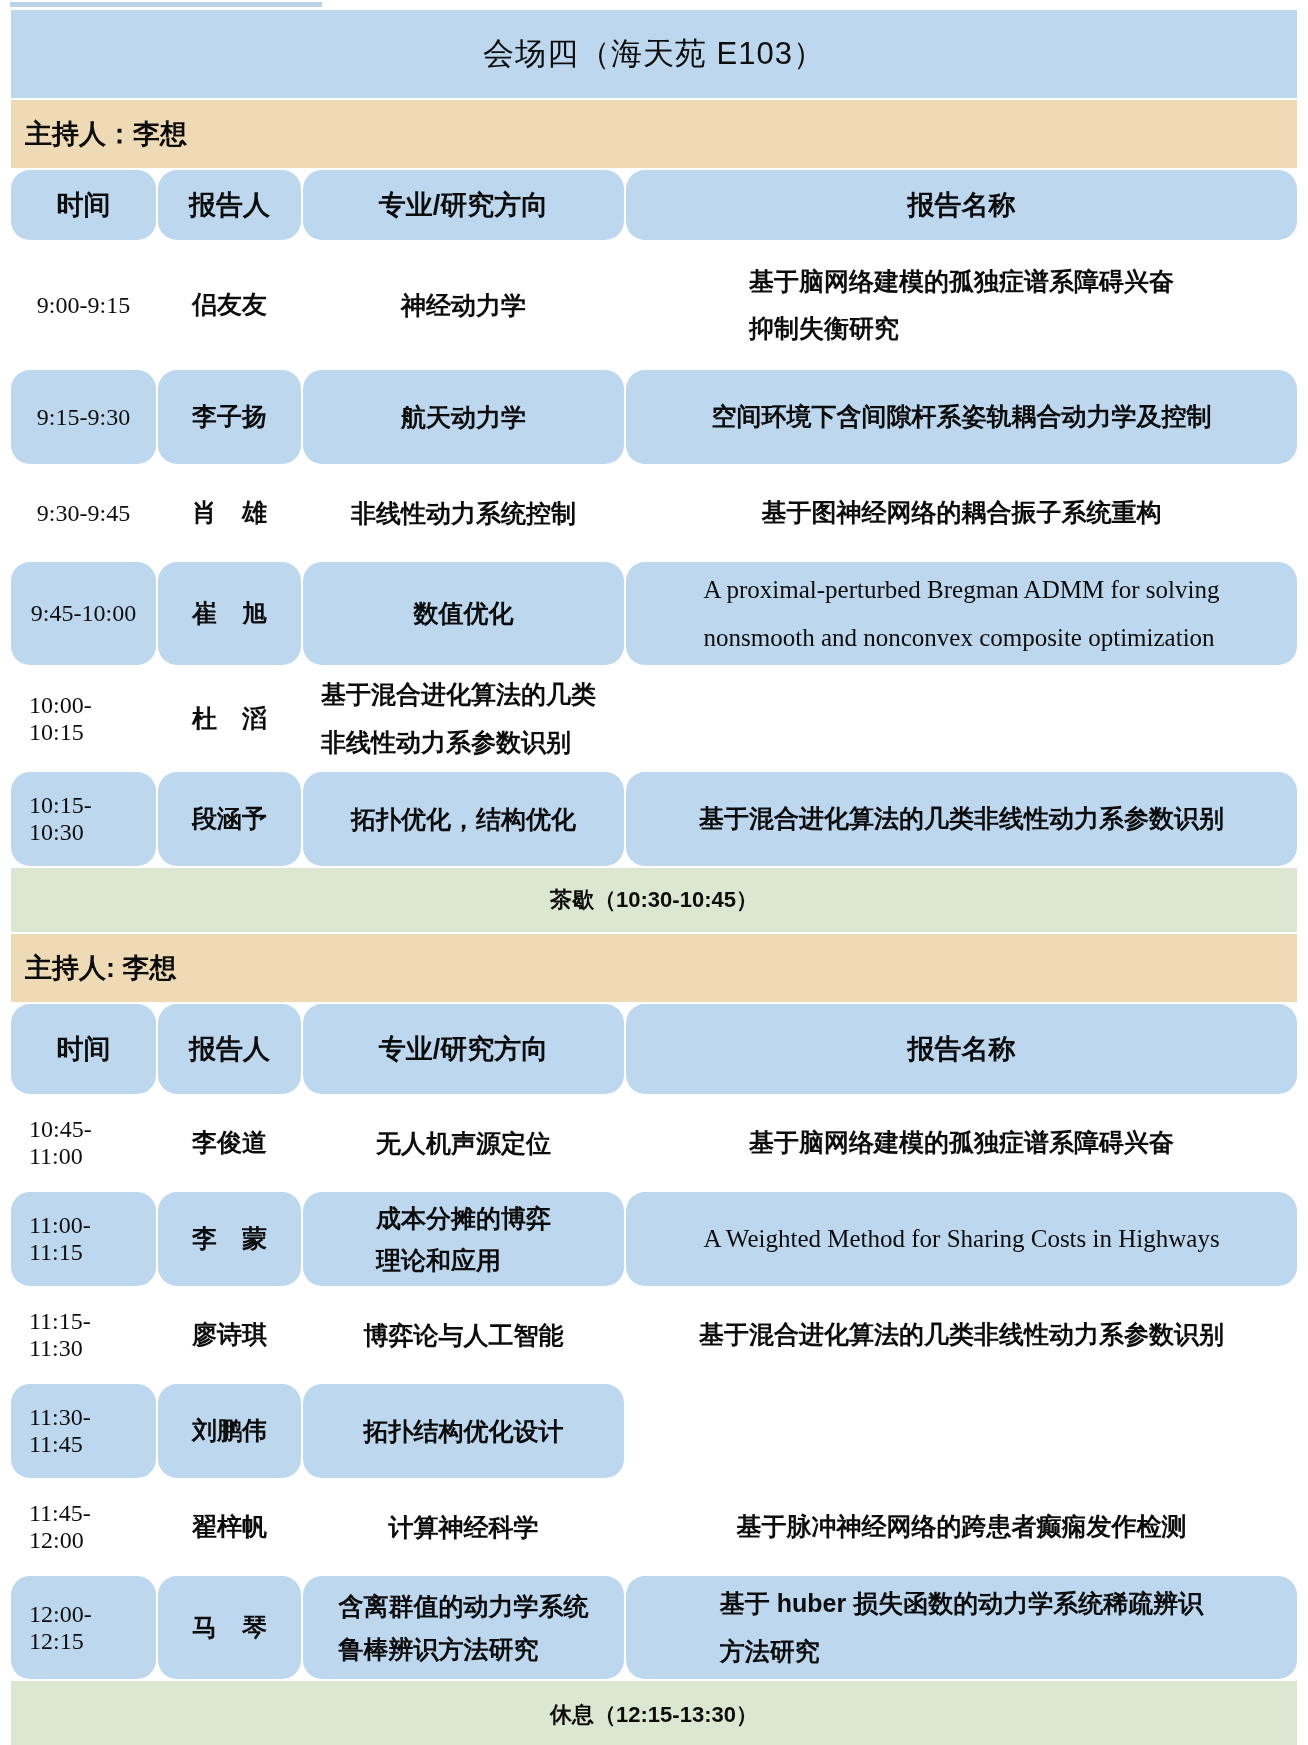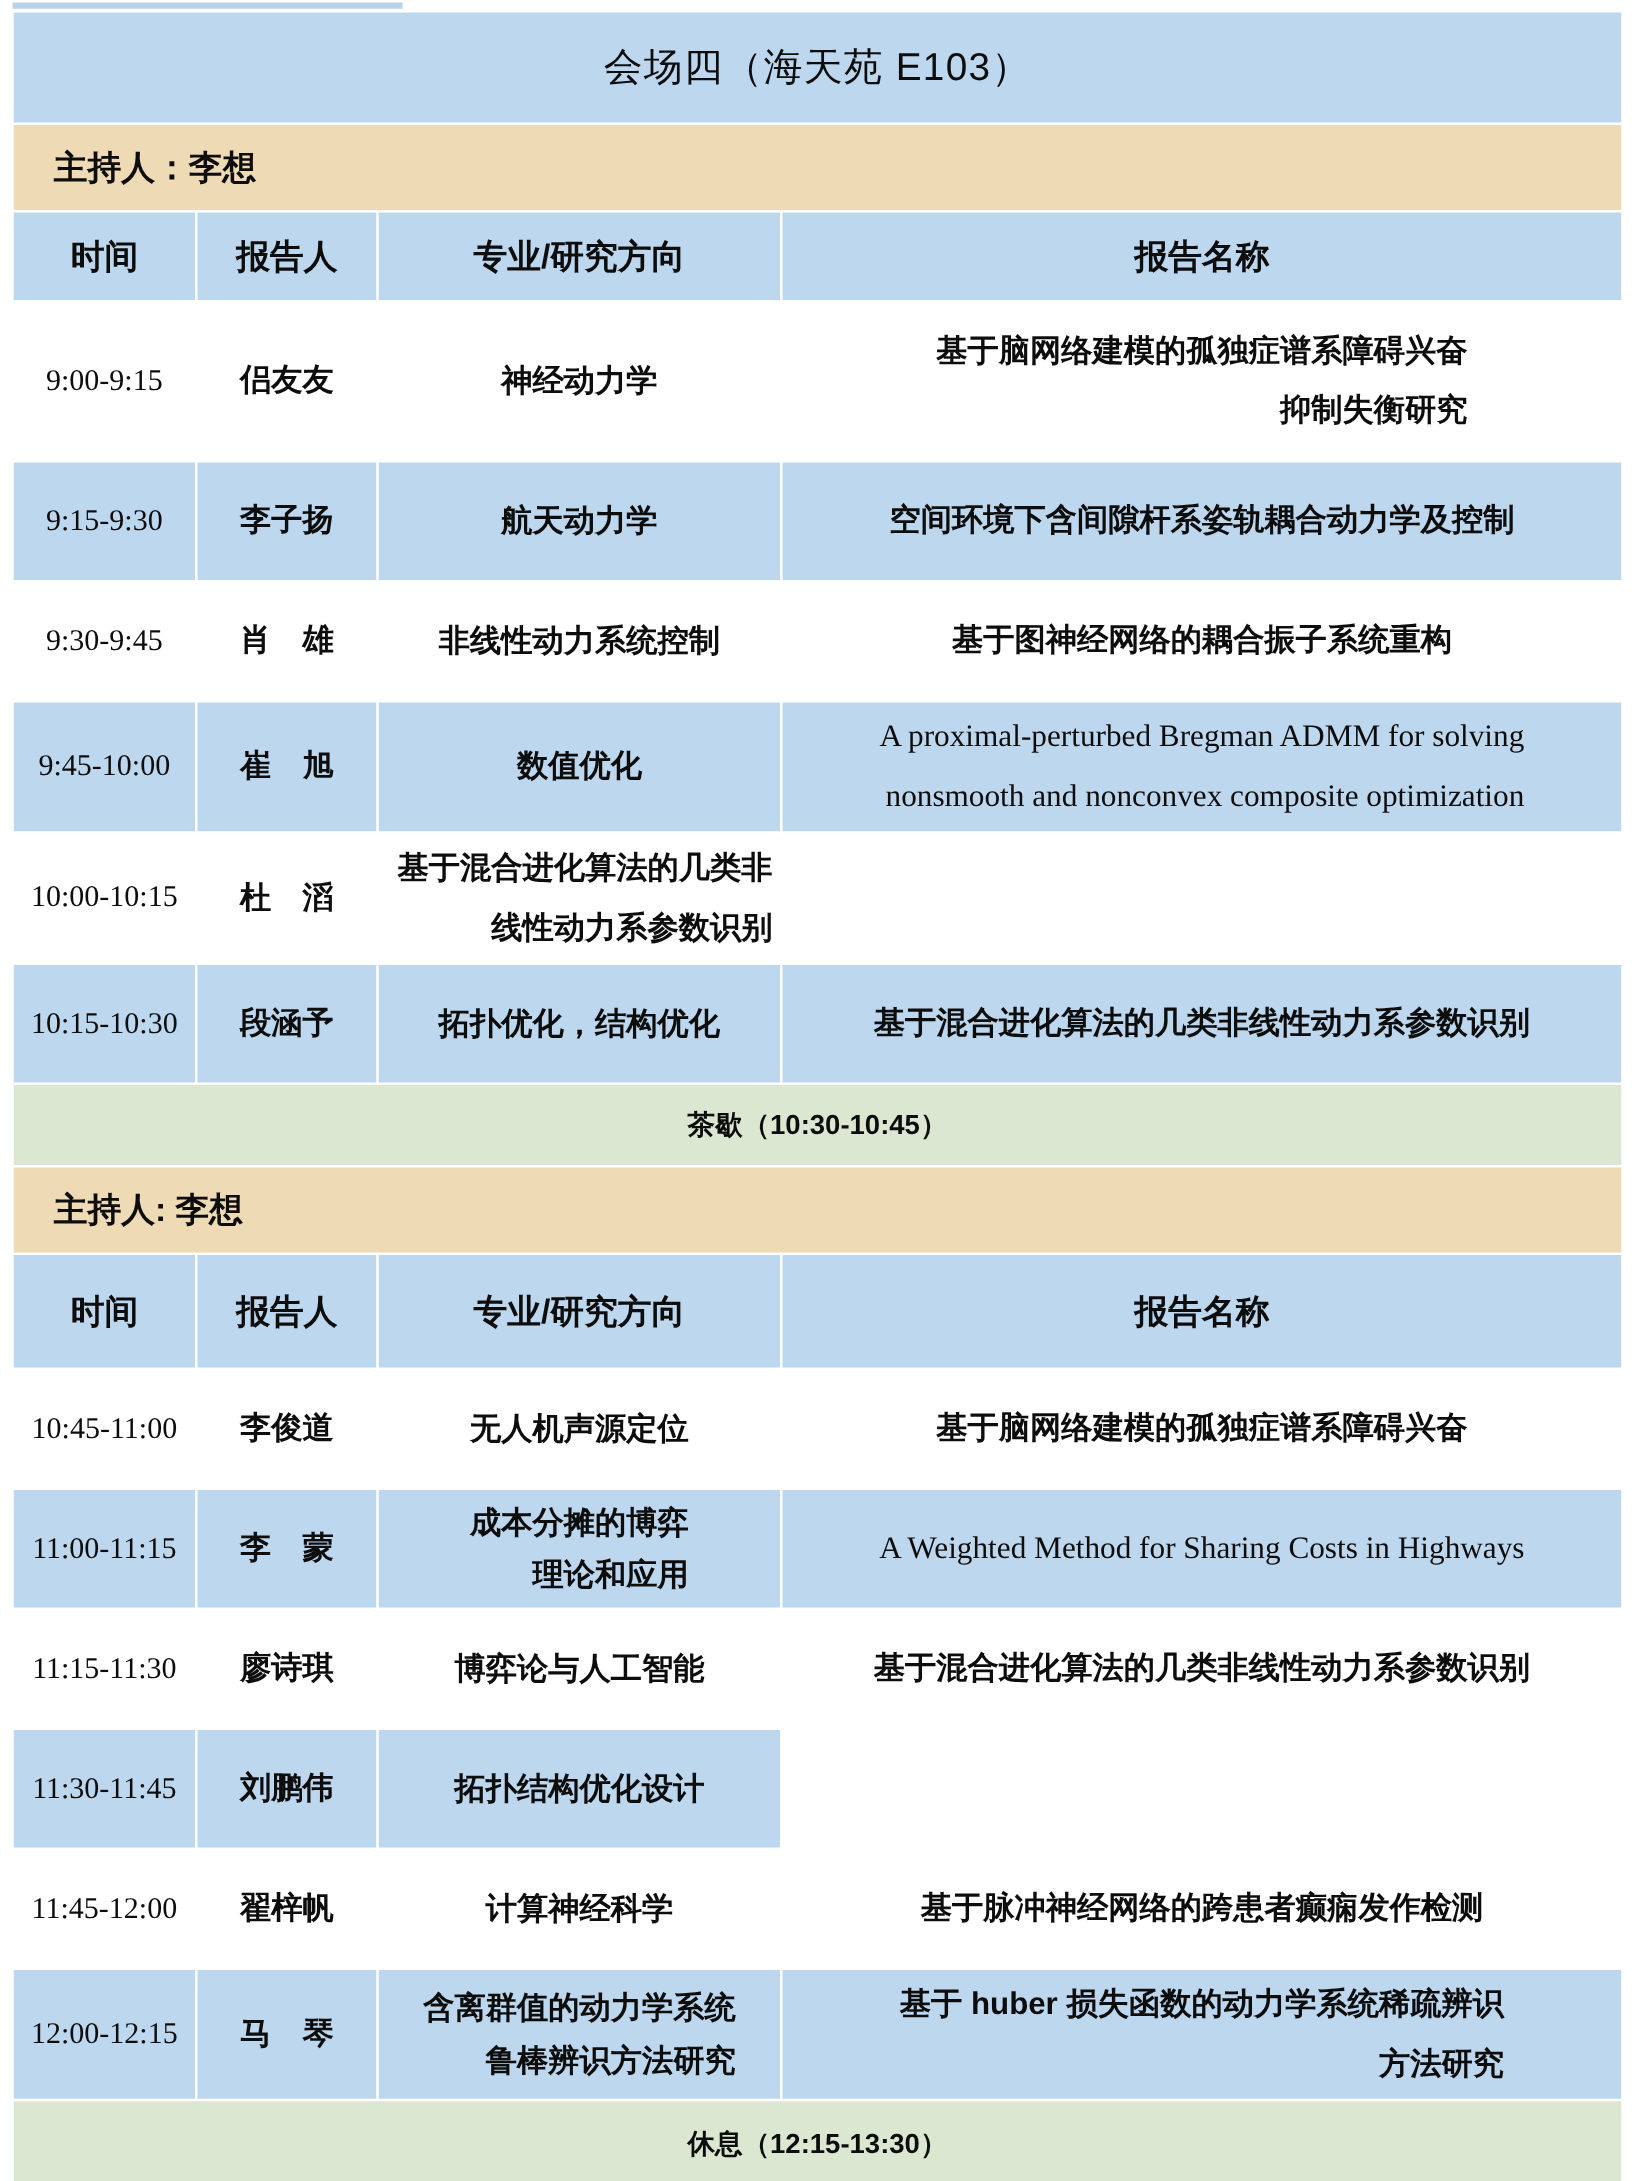--- a/index.html
+++ b/index.html
@@ -24,36 +24,37 @@
     display:flex;flex-direction:column;gap:2px;
   }
   .band{
     display:flex;align-items:center;white-space:pre-line;
   }
   .band-title{
     background:var(--blue);min-height:88px;justify-content:center;
     font-size:31px;font-weight:400;letter-spacing:1px;
   }
   .band-mod{
-    background:var(--tan);min-height:68px;padding-left:32px;
+    background:var(--tan);min-height:68px;padding-left:14px;
     font-size:27px;font-weight:700;
   }
   .band-brk{
     background:var(--green);justify-content:center;
     font-size:22px;font-weight:700;
   }
   .brk1{min-height:64px;}
   .brk2{min-height:68px;}
   .grid{
     display:grid;grid-template-columns:145px 143px 321px 1fr;gap:2px;
   }
   .cell{
     display:flex;align-items:center;justify-content:center;
-    text-align:right;white-space:pre-line;padding:4px 6px;
+    text-align:left;white-space:pre-line;padding:4px 18px;
     box-sizing:border-box;
+    border-radius:19px;
   }
   .hdr .cell{
     background:var(--blue);font-size:27px;font-weight:700;
   }
   .hdr1 .cell{min-height:70px;}
   .hdr2 .cell{min-height:90px;}
   .row .cell{min-height:94px;}
   .row-tall .cell{min-height:126px;}
   .row-white .cell{background:#ffffff;}
   .row-blue .cell{background:var(--blue);}

